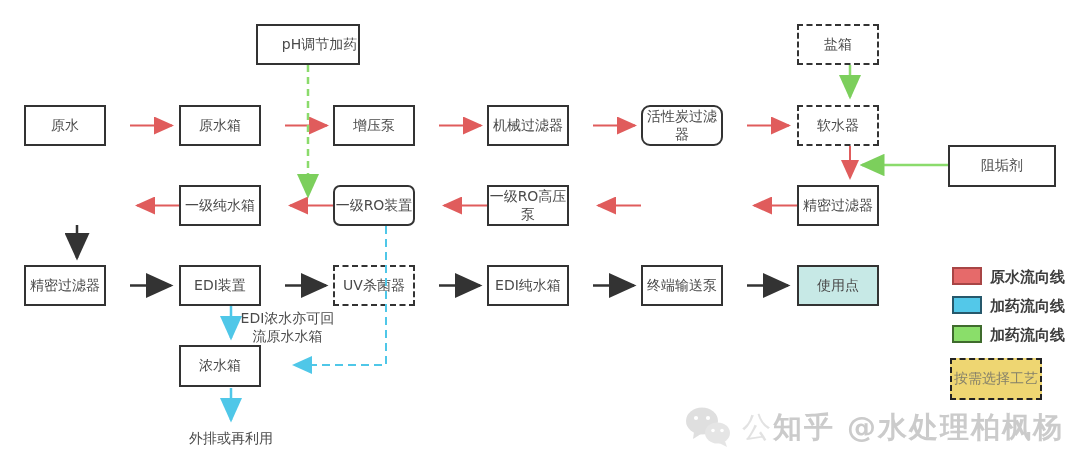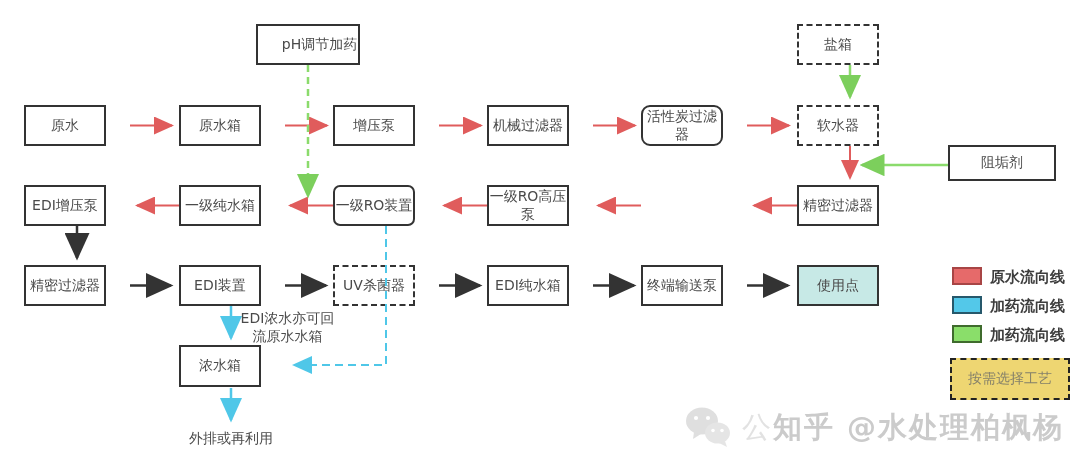--- a/index.html
+++ b/index.html
@@ -23,21 +23,21 @@
   .legend-swatch{
     position:absolute;width:30px;height:18px;box-sizing:border-box;z-index:2;
   }
   .sw-red{background:#e66a6a;border:2px solid #a84545;}
   .sw-cyan{background:#53c8e9;border:2px solid #26586b;}
   .sw-green{background:#8ade6a;border:2px solid #3f6b2d;}
   .legend-label{
     position:absolute;font-size:15px;font-weight:700;color:#3d3d3d;z-index:2;
   }
   .optional-box{
-    position:absolute;left:950px;top:358px;width:120px;height:42px;box-sizing:border-box;
+    position:absolute;left:950px;top:358px;width:92px;height:42px;box-sizing:border-box;
     border:2px dashed #222222;background:#eed672;color:#85816a;
     display:flex;align-items:center;justify-content:center;font-size:14px;z-index:2;
   }
   .watermark{
     position:absolute;left:684px;top:404px;display:flex;align-items:center;
     color:#cfcfcf;z-index:5;
   }
   .watermark .wm-text{font-size:29px;letter-spacing:2px;color:#cbcbcb;white-space:nowrap;font-weight:bold;}
   .watermark .wm-faint{font-size:29px;color:#e2e2e2;margin-right:2px;}
   .wm-icon{margin-right:10px;opacity:0.9;}
@@ -50,23 +50,22 @@
   <div class="box" style="left:256px;top:24px;width:104px;padding-left:23px;">pH调节加药</div>
   <div class="box dashed" style="left:797px;top:24px;">盐箱</div>
 
   <div class="box" style="left:24px;top:105px;">原水</div>
   <div class="box" style="left:179px;top:105px;">原水箱</div>
   <div class="box" style="left:333px;top:105px;">增压泵</div>
   <div class="box" style="left:487px;top:105px;">机械过滤器</div>
   <div class="box" style="left:641px;top:105px;border-radius:9px;">活性炭过滤器</div>
   <div class="box dashed" style="left:797px;top:105px;">软水器</div>
 
-  <div class="box" style="left:948px;top:145px;width:108px;height:36px;">阻垢剂</div>
+  <div class="box" style="left:948px;top:145px;width:108px;height:42px;">阻垢剂</div>
 
-  <div class="box" style="left:24px;top:185px;">EDI增压泵</div>
   <div class="box" style="left:179px;top:185px;">一级纯水箱</div>
   <div class="box" style="left:333px;top:185px;border-radius:7px;">一级RO装置</div>
   <div class="box" style="left:487px;top:185px;">一级RO高压泵</div>
   <div class="box" style="left:797px;top:185px;">精密过滤器</div>
 
   <div class="box" style="left:24px;top:265px;">精密过滤器</div>
   <div class="box" style="left:179px;top:265px;">EDI装置</div>
   <div class="box dashed" style="left:333px;top:265px;">UV杀菌器</div>
   <div class="box" style="left:487px;top:265px;">EDI纯水箱</div>
   <div class="box" style="left:641px;top:265px;">终端输送泵</div>

